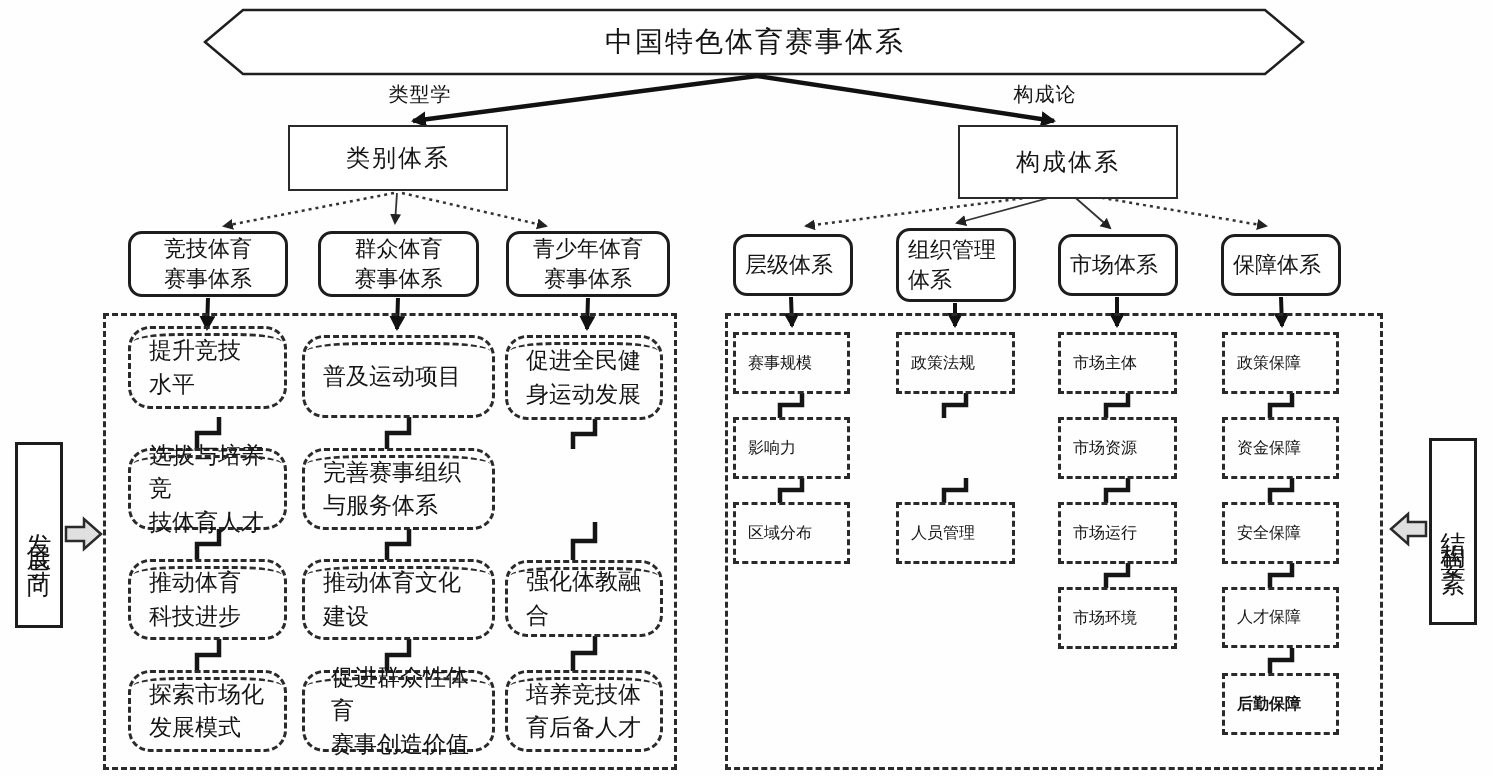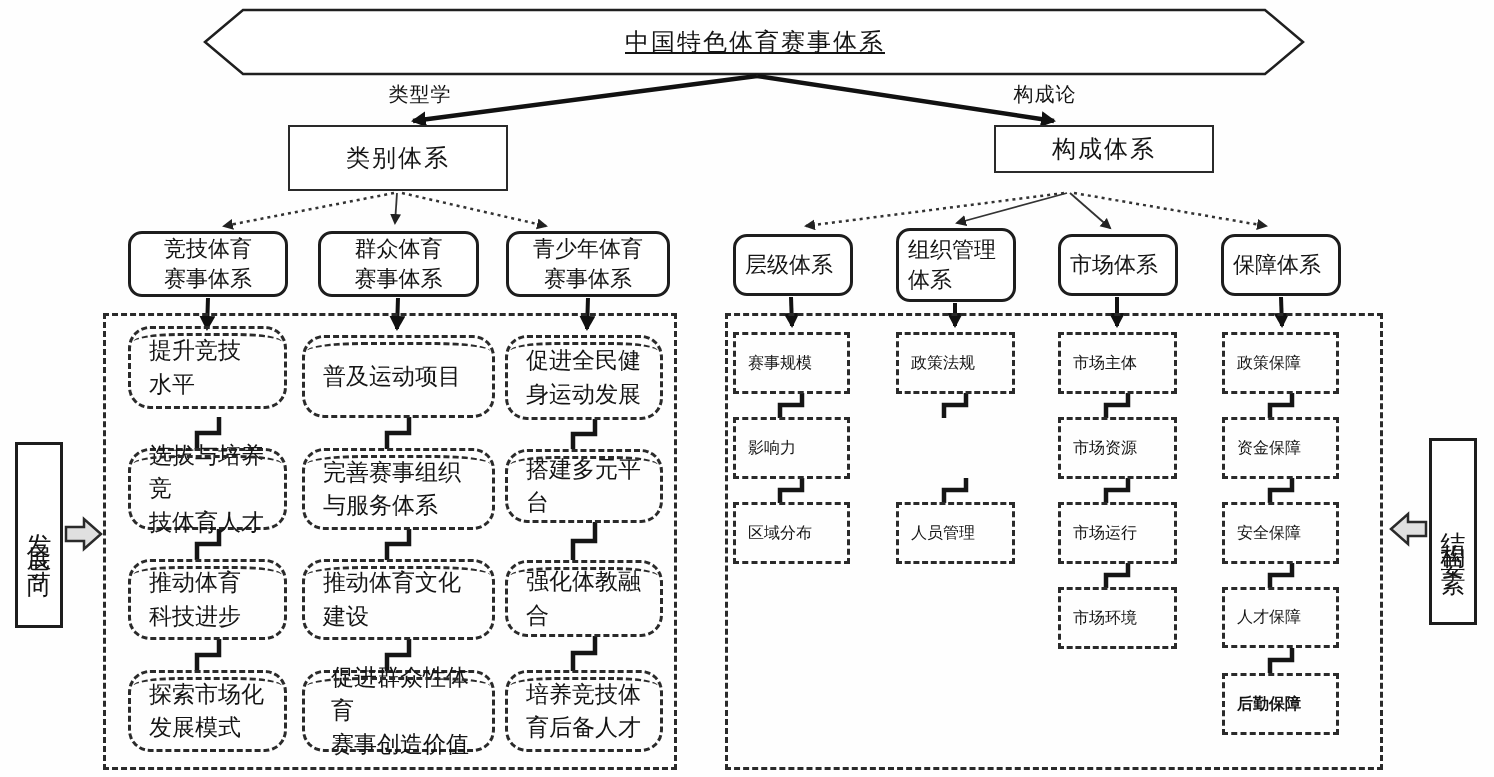--- a/index.html
+++ b/index.html
@@ -4,21 +4,21 @@
 <style>
   html,body{margin:0;padding:0;background:#fff;}
   .canvas{
     position:relative;width:1494px;height:777px;background:#fefefe;overflow:hidden;
     font-family:"Liberation Serif","DejaVu Serif",serif;color:#141414;
   }
   .canvas svg{position:absolute;left:0;top:0;z-index:1;}
   .node,.lbl{position:absolute;z-index:2;box-sizing:border-box;}
   .ctext{display:flex;align-items:center;justify-content:center;text-align:center;white-space:pre-line;}
   .ltext{display:flex;align-items:center;justify-content:flex-start;text-align:left;white-space:pre-line;}
-  .hexText{font-size:24px;letter-spacing:2px;text-decoration:underline;}
+  .hexText{font-size:28px;letter-spacing:2px;}
   .edgeLbl{font-size:20px;letter-spacing:1px;}
   .lvl2{border:2.5px solid #2a2a2a;background:#fff;font-size:24px;letter-spacing:2px;}
   .lvl3{border:3px solid #1d1d1d;border-radius:14px;background:#fff;font-size:22px;line-height:1.35;}
   .lvl3r{padding-left:9px;}
   .cont{border:3px dashed #2a2a2a;background:transparent;}
   .drum{border:3px dashed #2a2a2a;border-radius:22px;background:transparent;font-size:23px;line-height:1.45;padding-left:18px;padding-right:4px;}
   .drum::before{content:"";position:absolute;left:2px;right:2px;top:4px;height:15px;
     border-top:3px dashed #2a2a2a;border-radius:50% / 15px;}
   .ritem{border:3px dashed #2a2a2a;font-size:16px;padding-left:12px;background:transparent;}
   .vbox{border:3px solid #1d1d1d;background:#fff;display:flex;align-items:center;justify-content:center;}
@@ -102,21 +102,21 @@
     <path d="M66 527 L84 527 L84 519 L101 534 L84 549 L84 541 L66 541 Z" fill="#e0e0e0" stroke="#2a2a2a" stroke-width="2.5"></path>
     <path d="M1426 522 L1408 522 L1408 514 L1391 529 L1408 544 L1408 536 L1426 536 Z" fill="#e0e0e0" stroke="#2a2a2a" stroke-width="2.5"></path>
   </svg>
 
   <div class="lbl ctext hexText" style="left:447px;top:26px;width:616px;height:32px;">中国特色体育赛事体系</div>
 
   <div class="lbl ctext edgeLbl" style="left:370px;top:80px;width:100px;height:28px;">类型学</div>
   <div class="lbl ctext edgeLbl" style="left:995px;top:80px;width:100px;height:28px;">构成论</div>
 
   <div class="node ctext lvl2" style="left:288px;top:125px;width:220px;height:66px;">类别体系</div>
-  <div class="node ctext lvl2" style="left:958px;top:125px;width:220px;height:48px;margin-left:36px;">构成体系</div>
+  <div class="node ctext lvl2" style="left:958px;top:125px;width:220px;height:74px;">构成体系</div>
 
   <div class="node ctext lvl3" style="left:128px;top:231px;width:160px;height:66px;">竞技体育
 赛事体系</div>
   <div class="node ctext lvl3" style="left:318px;top:231px;width:161px;height:66px;">群众体育
 赛事体系</div>
   <div class="node ctext lvl3" style="left:506px;top:231px;width:164px;height:66px;">青少年体育
 赛事体系</div>
 
   <div class="node ltext lvl3 lvl3r" style="left:733px;top:234px;width:120px;height:62px;">层级体系</div>
   <div class="node ltext lvl3 lvl3r" style="left:896px;top:228px;width:120px;height:74px;">组织管理
@@ -139,21 +139,20 @@
   <div class="node ltext drum" style="left:302px;top:335px;width:193px;height:83px;">普及运动项目</div>
   <div class="node ltext drum" style="left:302px;top:448px;width:193px;height:82px;">完善赛事组织
 与服务体系</div>
   <div class="node ltext drum" style="left:302px;top:559px;width:193px;height:81px;">推动体育文化
 建设</div>
   <div class="node ltext drum" style="left:302px;top:670px;width:193px;height:82px;padding-left:26px;">促进群众性体育
 赛事创造价值</div>
 
   <div class="node ltext drum" style="left:505px;top:335px;width:158px;height:85px;">促进全民健
 身运动发展</div>
-  <div class="node ltext drum" style="left:505px;top:449px;width:158px;height:74px;">搭建多元平台</div>
   <div class="node ltext drum" style="left:505px;top:560px;width:158px;height:77px;">强化体教融合</div>
   <div class="node ltext drum" style="left:505px;top:670px;width:158px;height:82px;">培养竞技体
 育后备人才</div>
 
   <div class="node ltext ritem" style="left:733px;top:332px;width:117px;height:62px;">赛事规模</div>
   <div class="node ltext ritem" style="left:733px;top:417px;width:117px;height:62px;">影响力</div>
   <div class="node ltext ritem" style="left:733px;top:502px;width:117px;height:62px;">区域分布</div>
 
   <div class="node ltext ritem" style="left:896px;top:332px;width:119px;height:62px;">政策法规</div>
   <div class="node ltext ritem" style="left:896px;top:502px;width:119px;height:62px;">人员管理</div>

